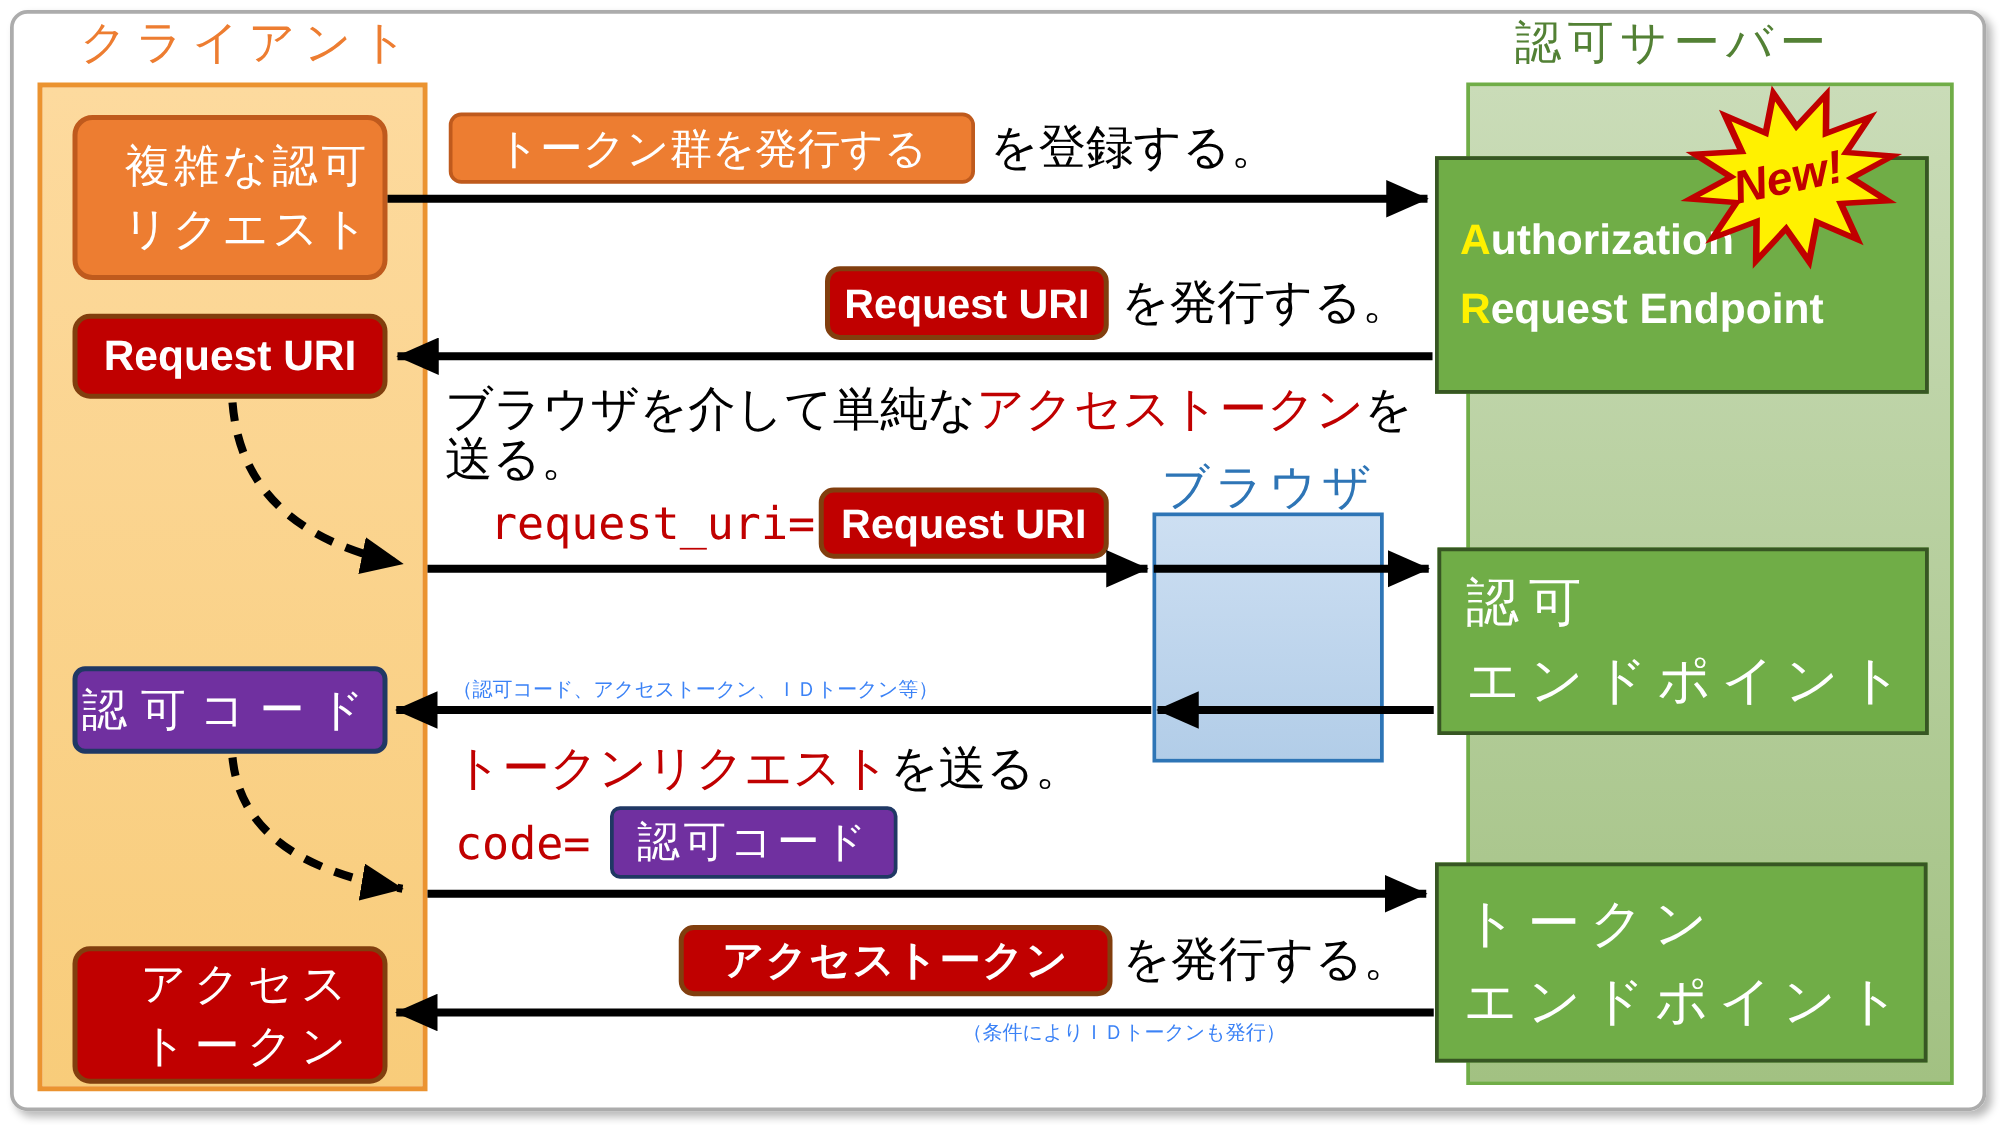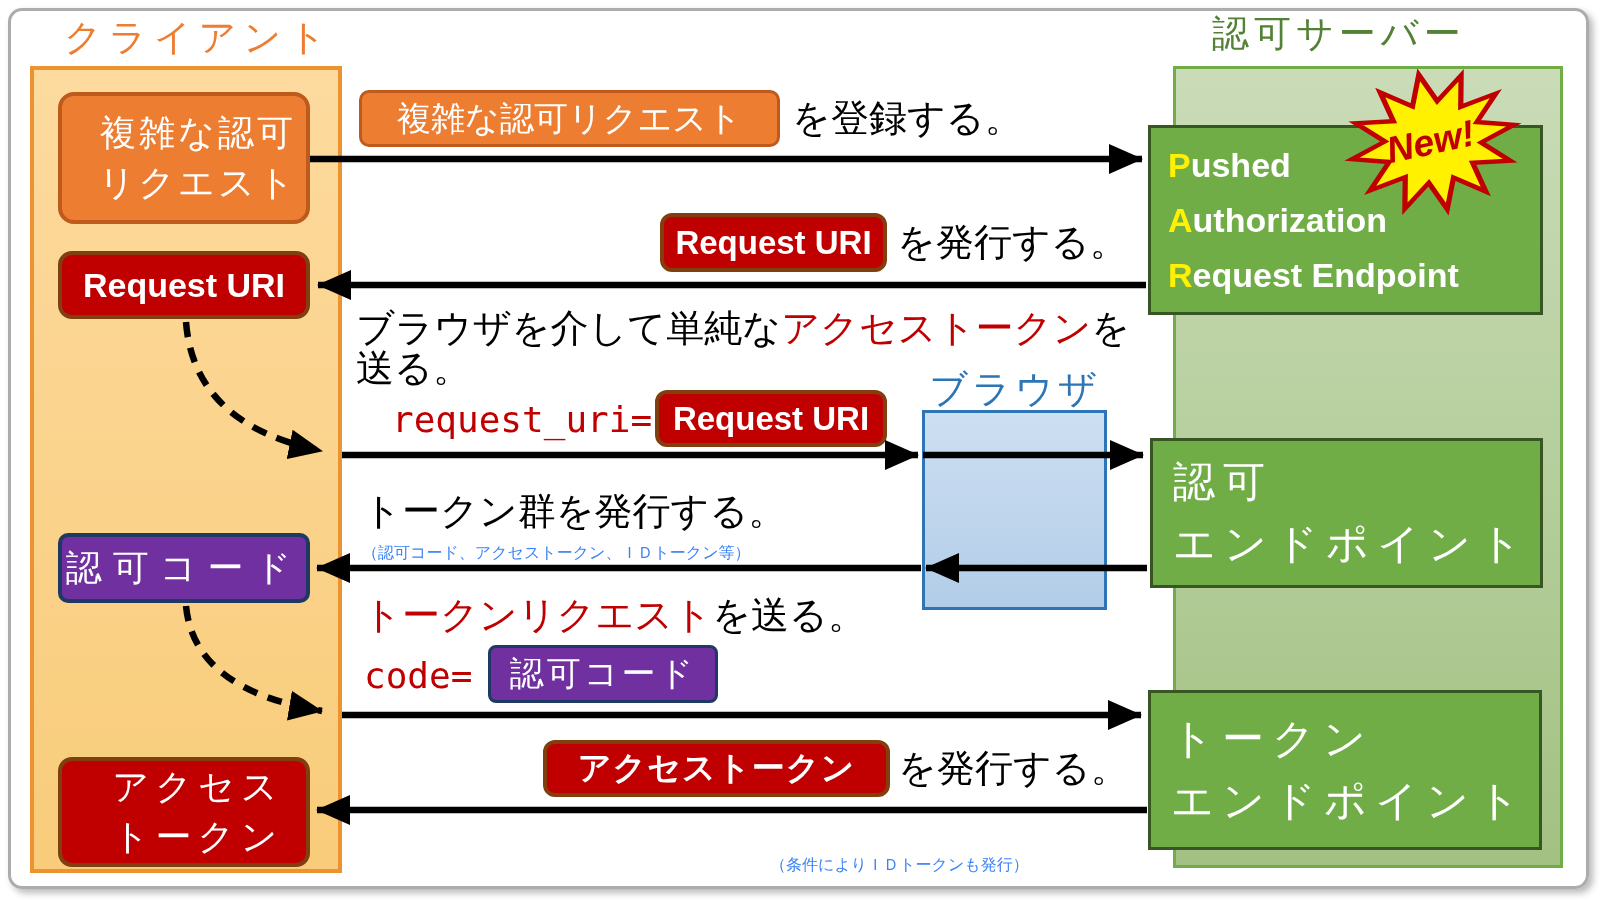--- a/index.html
+++ b/index.html
@@ -10,21 +10,21 @@
 
   
   .panel{position:absolute;box-sizing:border-box;}
   .panel-client{left:30px;top:66px;width:312px;height:807px;
                 background:linear-gradient(180deg,#FDDA9E 0%,#F8CC7A 100%);
                 border:4px solid var(--panel_orange_border);}
   .panel-server{left:1173px;top:66px;width:390px;height:802px;
                 background:linear-gradient(180deg,#CADCB8 0%,#A2C182 100%);
                 border:3px solid var(--green);}
   .panel-title{position:absolute;white-space:nowrap;font-size:37px;line-height:1;}
-  .title-client{left:64px;top:19px;color:var(--orange);letter-spacing:7px;}
+  .title-client{left:64px;top:19px;color:var(--orange);letter-spacing:7px;font-family:Liberation Mono, monospace;}
   .title-server{left:1212px;top:15px;color:var(--green_title);letter-spacing:5px;}
 
   
   .node{position:absolute;box-sizing:border-box;display:flex;flex-direction:column;
         align-items:center;justify-content:center;color:#fff;text-align:center;z-index:5;}
   .node-orange{background:var(--orange);border:4px solid var(--orange_dark);border-radius:16px;}
   .node-red{background:var(--red);border:4px solid var(--red_border);border-radius:14px;}
   .node-purple{background:var(--purple);border:4px solid var(--purple_border);border-radius:10px;}
   .node-line{line-height:1.38;margin-left:28px;}
 
@@ -83,59 +83,57 @@
     <div class="node-line">リクエスト</div>
   </div>
   <div class="node node-red" style="left:58px;top:251px;width:252px;height:68px;font-size:34px;font-weight:bold;">Request URI</div>
   <div class="node node-purple" style="left:58px;top:533px;width:252px;height:70px;font-size:36px;letter-spacing:11px;">認可コード</div>
   <div class="node node-red" style="left:58px;top:757px;width:252px;height:110px;font-size:36px;letter-spacing:6px;">
     <div class="node-line">アクセス</div>
     <div class="node-line">トークン</div>
   </div>
 
   <div class="green-box" style="left:1148px;top:125px;width:395px;height:190px;">
-    <div class="par-line"><span class="par-head">P</span><span>ushed</span></div>
     <div class="par-line"><span class="par-head">A</span><span>uthorization</span></div>
     <div class="par-line"><span class="par-head">R</span><span>equest Endpoint</span></div>
   </div>
 
   <div class="green-box" style="left:1150px;top:438px;width:393px;height:150px;">
     <div class="ep-line">認可</div>
     <div class="ep-line">エンドポイント</div>
   </div>
 
   <div class="green-box" style="left:1148px;top:690px;width:394px;height:160px;">
     <div class="ep-line">トークン</div>
     <div class="ep-line">エンドポイント</div>
   </div>
 
   <div class="browser-label">ブラウザ</div>
   <div class="browser-box"></div>
 
-  <div class="chip chip-orange" style="left:359px;top:90px;width:421px;height:57px;">複雑な認可リクエスト</div>
+  <div class="chip chip-orange" style="left:359px;top:90px;width:421px;height:57px;">トークン群を発行する</div>
   <div class="flow-text" style="left:792px;top:98px;">を登録する。</div>
 
   <div class="chip chip-red" style="left:660px;top:213px;width:227px;height:59px;">Request URI</div>
   <div class="flow-text" style="left:897px;top:222px;">を発行する。</div>
 
   <div class="flow-text" style="left:356px;top:308px;"><span>ブラウザを介して単純な</span><span class="red-text">アクセストークン</span><span>を</span></div>
   <div class="flow-text" style="left:356px;top:348px;">送る。</div>
   <div class="flow-text mono" style="left:364px;top:401px;margin-left:28px;">request_uri=</div>
   <div class="chip chip-red" style="left:655px;top:390px;width:232px;height:57px;">Request URI</div>
 
-  <div class="flow-text" style="left:363px;top:491px;">トークン群を発行する。</div>
   <div class="flow-text note" style="left:362px;top:544px;">（認可コード、アクセストークン、ＩＤトークン等）</div>
 
   <div class="flow-text" style="left:363px;top:595px;"><span class="red-text">トークンリクエスト</span><span>を送る。</span></div>
   <div class="flow-text mono" style="left:364px;top:657px;">code=</div>
   <div class="chip chip-purple" style="left:488px;top:645px;width:230px;height:58px;">認可コード</div>
 
   <div class="chip chip-red" style="left:543px;top:740px;width:347px;height:57px;letter-spacing:1px;">アクセストークン</div>
   <div class="flow-text" style="left:898px;top:748px;">を発行する。</div>
-  <div class="flow-text note" style="left:770px;top:858px;font-family:Liberation Mono, monospace;">（条件によりＩＤトークンも発行）</div>
+  <div class="flow-text note" style="left:770px;top:818px;">（条件によりＩＤトークンも発行）</div>
 
   <svg class="overlay" viewBox="0 0 1600 900">
     <defs>
       <marker id="ah" markerUnits="userSpaceOnUse" markerWidth="34" markerHeight="30" refX="33" refY="15" orient="auto">
         <polygon points="0,0 34,15 0,30" fill="#000"></polygon>
       </marker>
     </defs>
 
     <path class="arrow" d="M310,159 L1142,159" marker-end="url(#ah)"></path>
     <path class="arrow" d="M1146,285 L318,285" marker-end="url(#ah)"></path>

